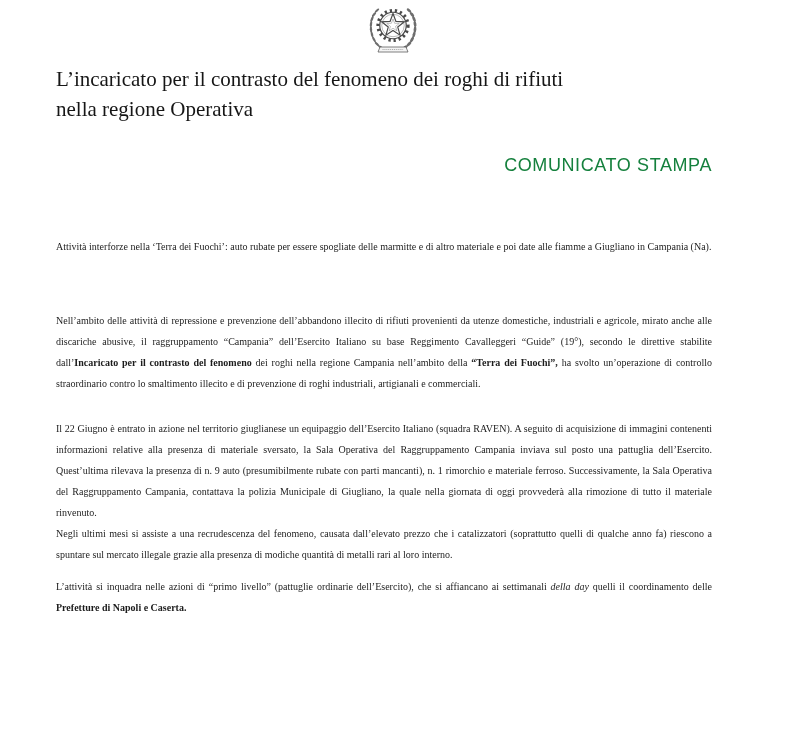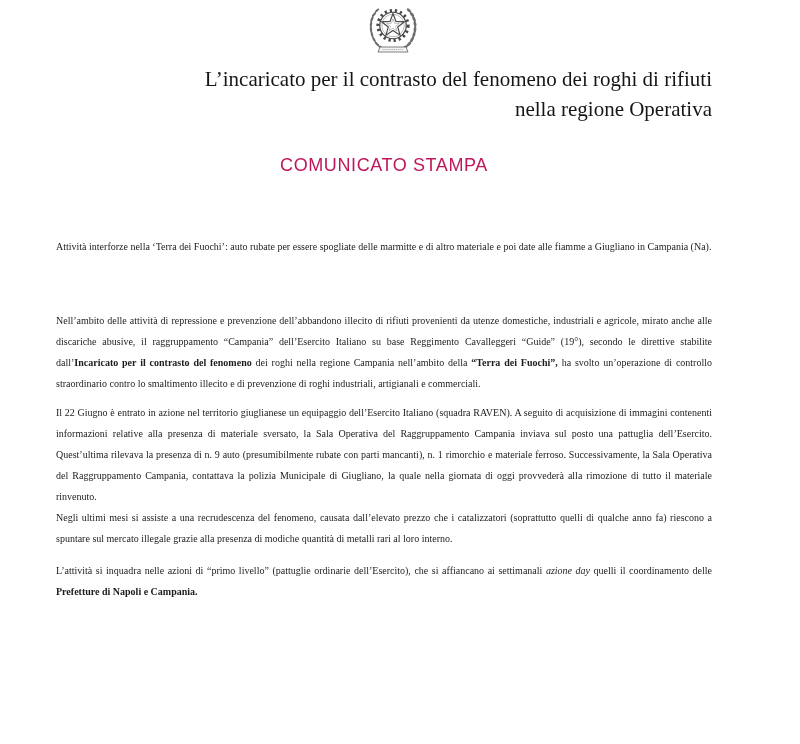--- a/index.html
+++ b/index.html
@@ -25,42 +25,42 @@
     width: 62px;
     height: 56px;
     position: relative;
     left: 9px;
   }
   .title {
     margin: 4px 0 0 0;
     font-size: 21px;
     line-height: 30px;
     font-weight: normal;
-    text-align: right;
+    text-align: left;
     color: #161616;
   }
   .title span { display: block; }
   .subtitle {
     margin-top: 31px;
-    text-align: center;
+    text-align: right;
     font-family: "Liberation Sans", sans-serif;
     font-size: 18px;
     letter-spacing: 0.6px;
-    color: #be185d;
+    color: #15803d;
   }
   .body-text p {
     margin: 0;
     font-size: 10px;
     line-height: 21px;
     text-align: justify;
     color: #1c1c1c;
   }
   p.p1 { margin-top: 60px; }
   p.p2 { margin-top: 53px; }
-  p.p3 { margin-top: 8px; }
+  p.p3 { margin-top: 24px; }
   p.p4 { }
   p.p5 { margin-top: 11px; }
   .run.b { font-weight: bold; }
   .run.i { font-style: italic; }
 </style>
 </head>
 <body>
 
 <div class="page">
   <div class="doc">
@@ -126,17 +126,17 @@
     <div class="body-text">
 
       <p class="p1"><span class="run">Attività interforze nella ‘Terra dei Fuochi’: auto rubate per essere spogliate delle marmitte e di altro materiale e poi date alle fiamme a Giugliano in Campania (Na).</span></p>
 
       <p class="p2"><span class="run">Nell’ambito delle attività di repressione e prevenzione dell’abbandono illecito di rifiuti provenienti da utenze domestiche, industriali e agricole, mirato anche alle discariche abusive, il raggruppamento “Campania” dell’Esercito Italiano su base Reggimento Cavalleggeri “Guide” (19°), secondo le direttive stabilite dall’</span><span class="run b">Incaricato per il contrasto del fenomeno</span><span class="run"> dei roghi nella regione Campania nell’ambito della </span><span class="run b">“Terra dei Fuochi”,</span><span class="run"> ha svolto un’operazione di controllo straordinario contro lo smaltimento illecito e di prevenzione di roghi industriali, artigianali e commerciali.</span></p>
 
       <p class="p3"><span class="run">Il 22 Giugno è entrato in azione nel territorio giuglianese un equipaggio dell’Esercito Italiano (squadra RAVEN). A seguito di acquisizione di immagini contenenti informazioni relative alla presenza di materiale sversato, la Sala Operativa del Raggruppamento Campania inviava sul posto una pattuglia dell’Esercito. Quest’ultima rilevava la presenza di n. 9 auto (presumibilmente rubate con parti mancanti), n. 1 rimorchio e materiale ferroso. Successivamente, la Sala Operativa del Raggruppamento Campania, contattava la polizia Municipale di Giugliano, la quale nella giornata di oggi provvederà alla rimozione di tutto il materiale rinvenuto.</span></p>
 
       <p class="p4"><span class="run">Negli ultimi mesi si assiste a una recrudescenza del fenomeno, causata dall’elevato prezzo che i catalizzatori (soprattutto quelli di qualche anno fa) riescono a spuntare sul mercato illegale grazie alla presenza di modiche quantità di metalli rari al loro interno.</span></p>
 
-      <p class="p5"><span class="run">L’attività si inquadra nelle azioni di “primo livello” (pattuglie ordinarie dell’Esercito), che si affiancano ai settimanali </span><span class="run i">azione day</span><span class="run"> quelli il coordinamento delle </span><span class="run b">Prefetture di Napoli e Campania.</span></p>
+      <p class="p5"><span class="run">L’attività si inquadra nelle azioni di “primo livello” (pattuglie ordinarie dell’Esercito), che si affiancano ai settimanali </span><span class="run i">della day</span><span class="run"> quelli il coordinamento delle </span><span class="run b">Prefetture di Napoli e Caserta.</span></p>
 
     </div>
   </div>
 </div>
 
 </body></html>

